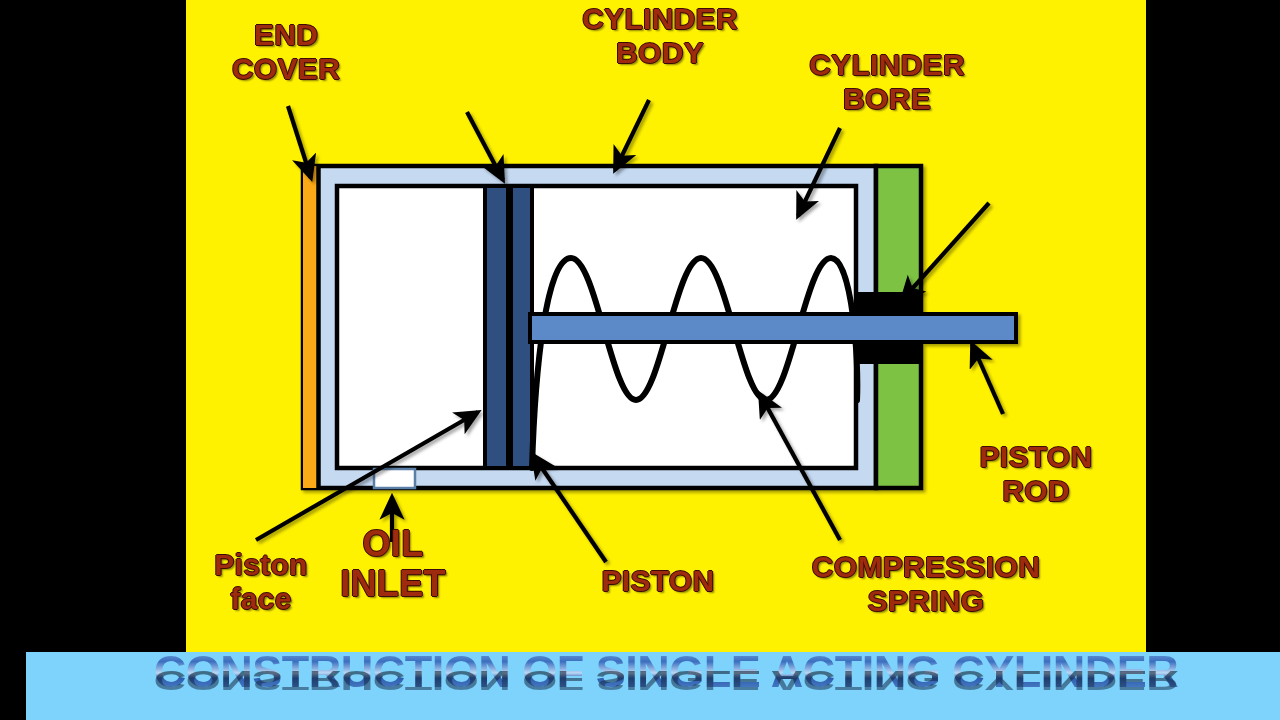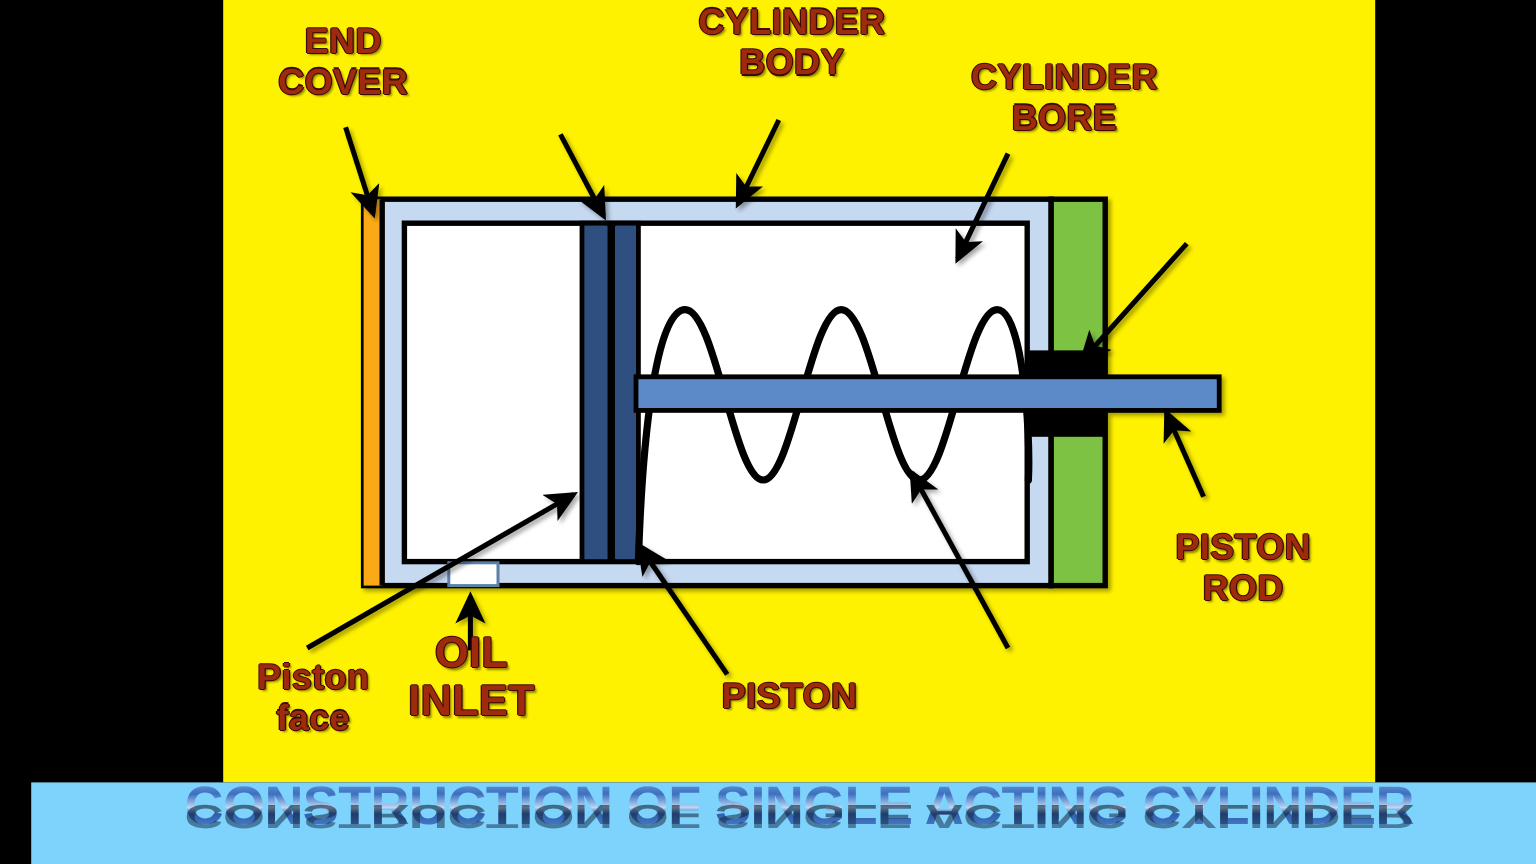--- a/index.html
+++ b/index.html
@@ -189,19 +189,21 @@
 ROD</div>
 
   <div class="label" style="left:162px; top:548px; width:146px; font-size:30px;">Piston
 face</div>
 
   <div class="label" style="left:296px; top:524px; width:142px; font-size:36px;">OIL
 INLET</div>
 
   <div class="label" style="left:552px; top:564px; width:160px; font-size:30px;">PISTON</div>
 
+  <div class="label" style="left:768px; top:550px; width:264px; font-size:30px;">COMPRESSION
+SPRING</div>
 
   <div id="title-area">
     <div id="main-title">CONSTRUCTION OF SINGLE ACTING CYLINDER</div>
     <div id="title-reflection">CONSTRUCTION OF SINGLE ACTING CYLINDER</div>
   </div>
 
 </div>
 
 </body></html>

